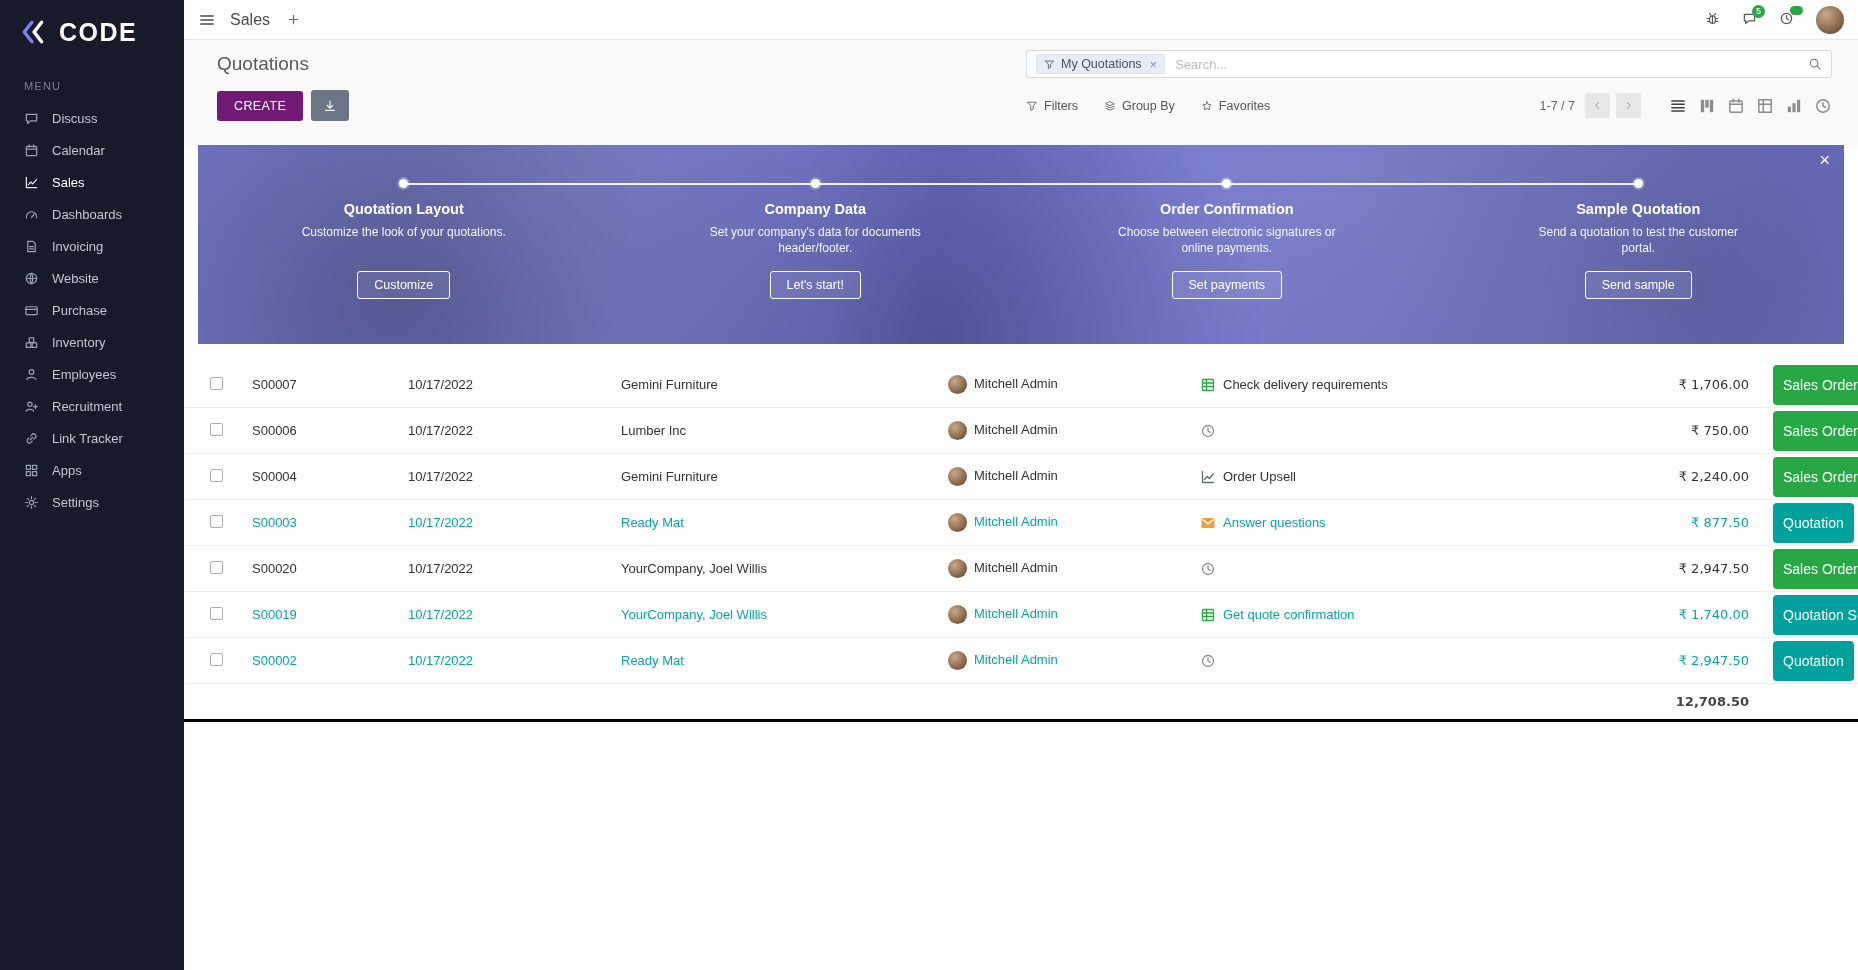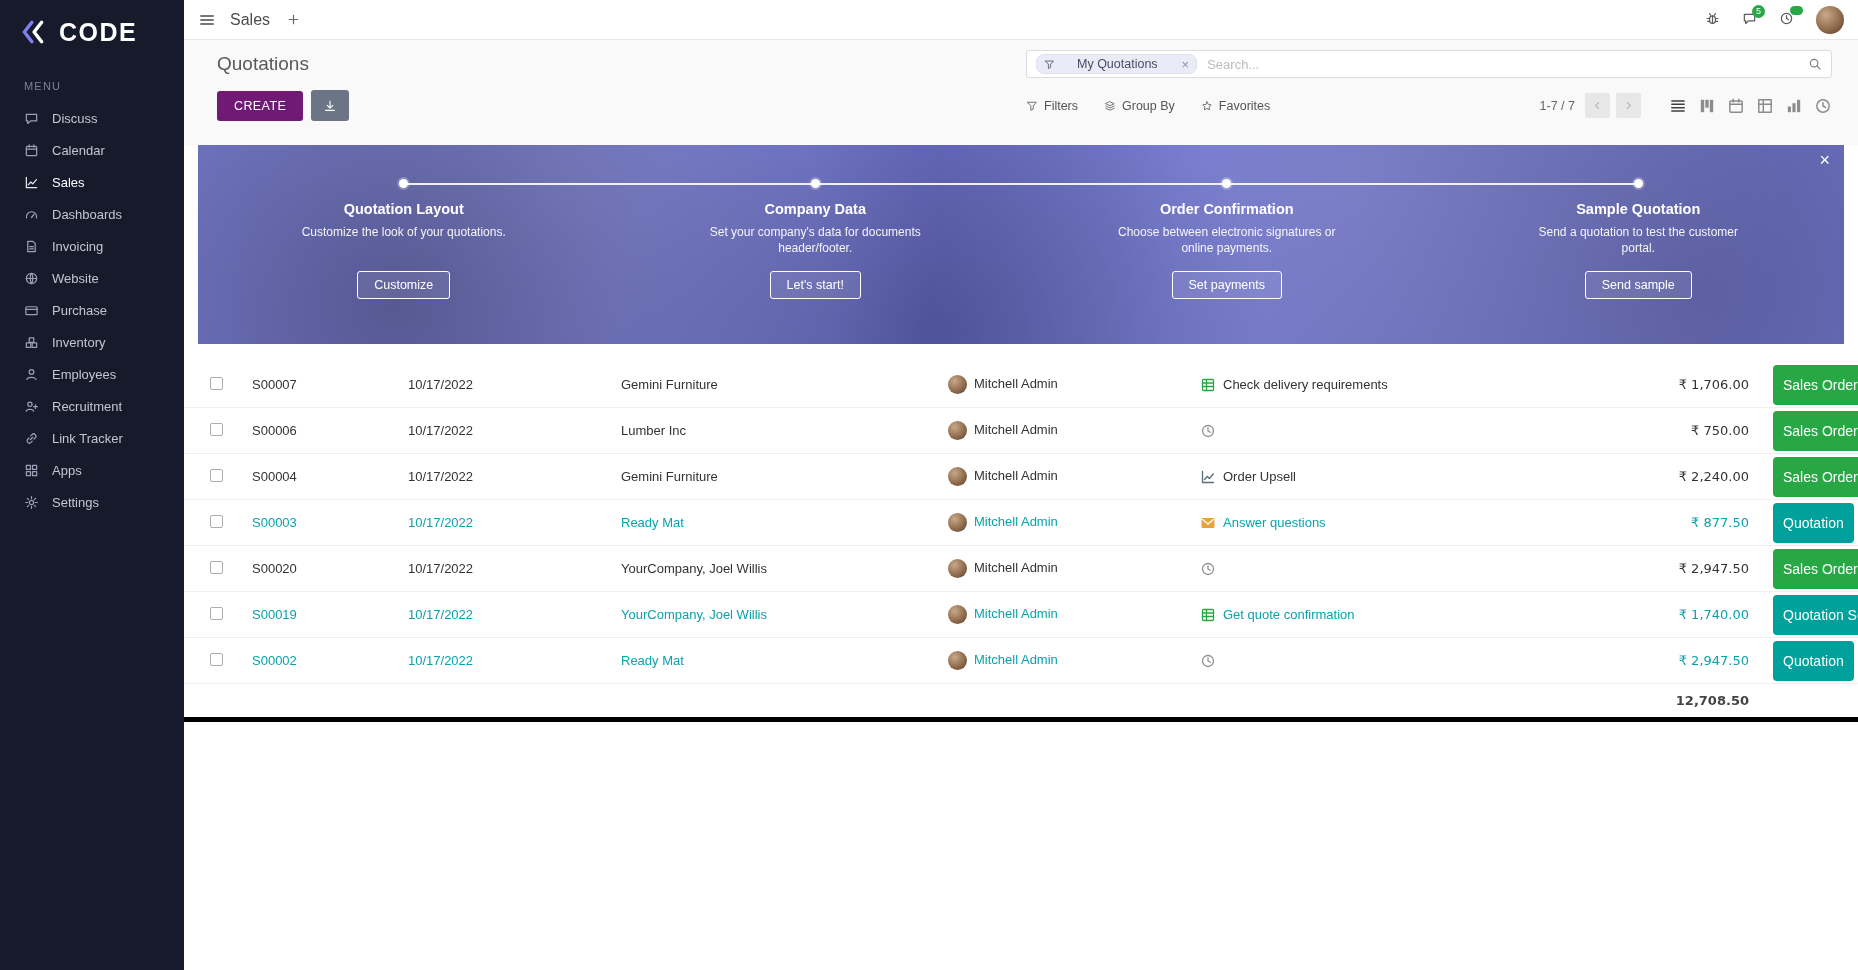--- a/index.html
+++ b/index.html
@@ -40,22 +40,22 @@
   .tb-dot { position:absolute; top:-5px; left:11px; background:#28a745; width:13px; height:9px; border-radius:6px; }
   .avatar { width:28px; height:28px; border-radius:50%;
             background:radial-gradient(circle at 35% 32%, #c9a98a, #8a6748 60%, #51392a); cursor:pointer; }
 
   
   .cpanel { background:#f9f9f9; padding:10px 26px 24px 33px; flex-shrink:0; }
   .cp-row1 { display:flex; align-items:center; justify-content:space-between; }
   .page-title { margin:0; font-size:19px; font-weight:400; color:#5a5a5a; }
   .searchbar { width:806px; height:28px; background:#fff; border:1px solid #dcdcdc; border-radius:3px;
                display:flex; align-items:center; padding:0 9px; gap:8px; }
-  .facet { display:flex; align-items:center; gap:22px; background:#e9ebf7; border:1px solid #dfe1f0;
-           border-radius:8px; padding:2px 7px; font-size:12.5px; color:#4a4d66; cursor:pointer; white-space:nowrap; }
+  .facet { display:flex; align-items:center; gap:6px; background:#e9ebf7; border:1px solid #dfe1f0;
+           border-radius:2px; padding:2px 7px; font-size:12.5px; color:#4a4d66; cursor:pointer; white-space:nowrap; }
   .facet .i { width:11px; height:11px; color:#5a5e77; }
   .facet-x { color:#8d90a8; font-size:13px; margin-left:2px; cursor:pointer; line-height:1; }
   .search-input { flex:1; border:none; outline:none; font-size:13px; color:#333; background:transparent; }
   .search-input::placeholder { color:#bdbdbd; }
   .searchbar .mag { width:14px; height:14px; color:#7a7a7a; cursor:pointer; }
 
   .cp-row2 { margin-top:12px; display:flex; align-items:center; }
   .btn-create { background:#701a75; color:#fff; border:none; border-radius:3px; padding:8px 17px;
                 font-size:12.5px; font-weight:500; letter-spacing:.4px; cursor:pointer; }
   .btn-export { margin-left:8px; background:#6b7585; color:#fff; border:none; border-radius:3px;
@@ -111,21 +111,21 @@
   .c-act { display:flex; align-items:center; gap:7px; }
   .act-i { width:16px; height:16px; }
   .ic-spreadsheet-icon { color:#28a745; }
   .ic-clock-icon { color:#8f8f8f; }
   .ic-chart-icon { color:#546e7a; }
   .ic-envelope-icon { color:#e9a23b; }
   .badge { display:inline-block; padding:12px 10px; border-radius:4px; color:#fff; font-size:14px; white-space:nowrap; }
   .badge-green { background:#28a745; }
   .badge-teal { background:#00a09d; }
   .hl .cell, .hl .sp-name, .hl .act-text { color:#0aa2ad; }
-  .tfoot { height:38px; border-bottom:5px solid #000000; font-size:13px; }
+  .tfoot { height:38px; border-bottom:3px solid #000000; font-size:13px; }
   .tfoot .c-total { font-weight:bold; color:#444; }
 </style>
 </head>
 <body>
 
 <aside class="sidebar">
   <div class="logo">
     <span class="logo-icon">
       <svg viewBox="0 0 26 24" fill="none" stroke-linecap="round" stroke-linejoin="round">
         <path d="M11 3L4 12l7 9" stroke="#7b7ff2" stroke-width="3.2"></path>

